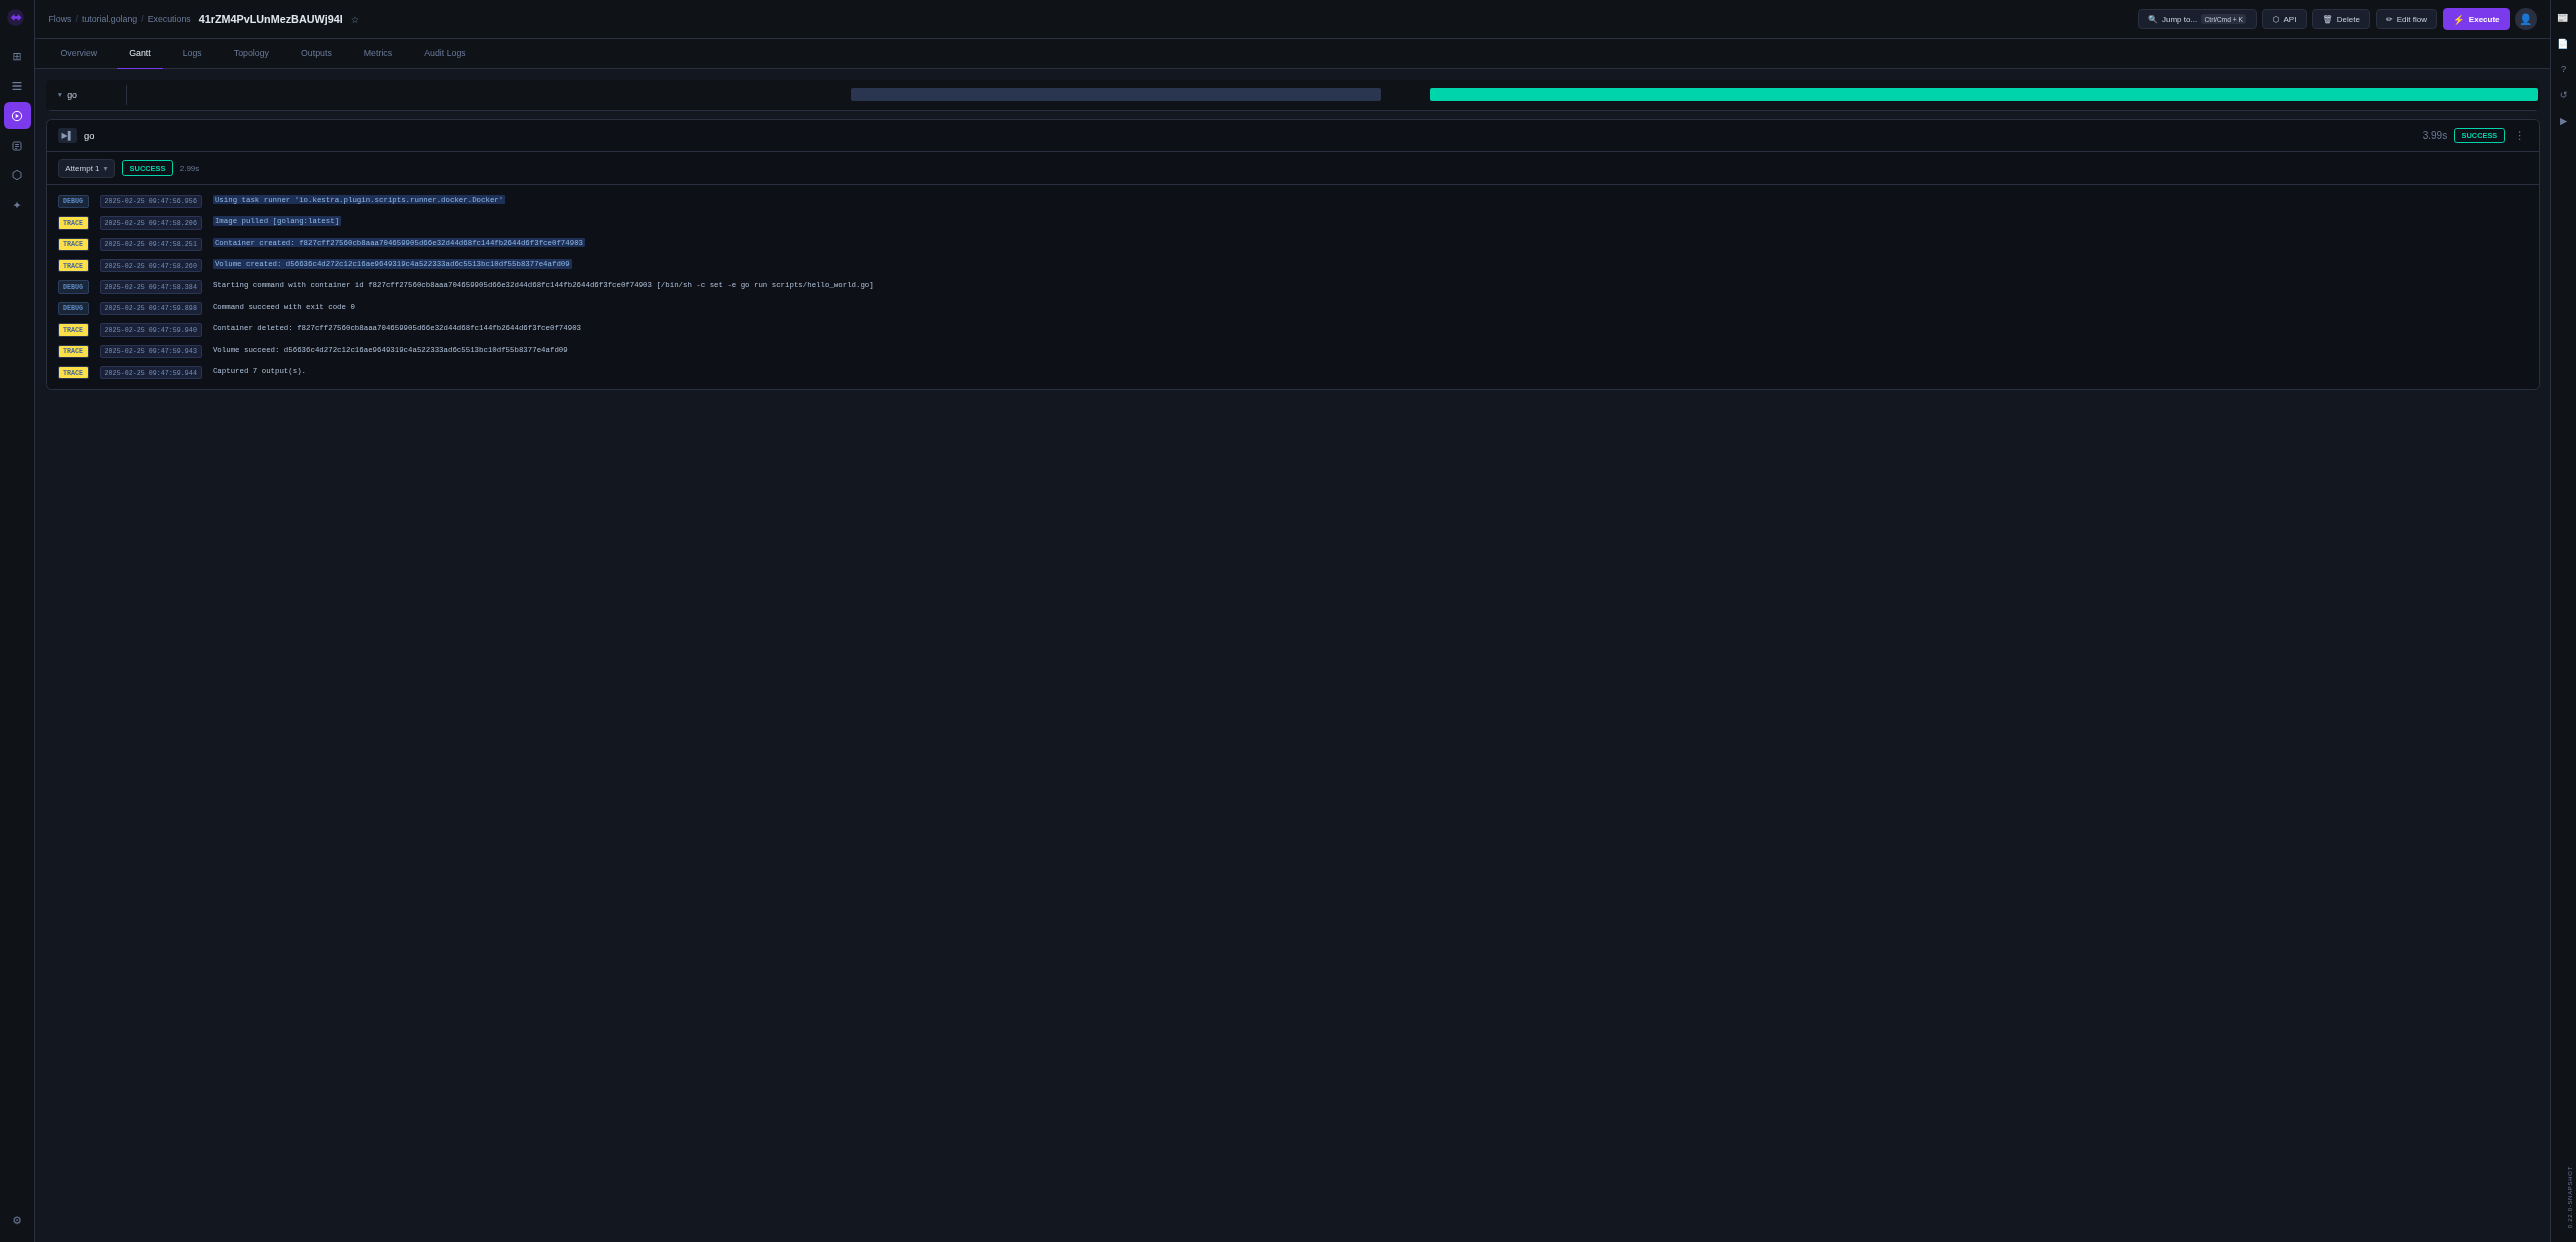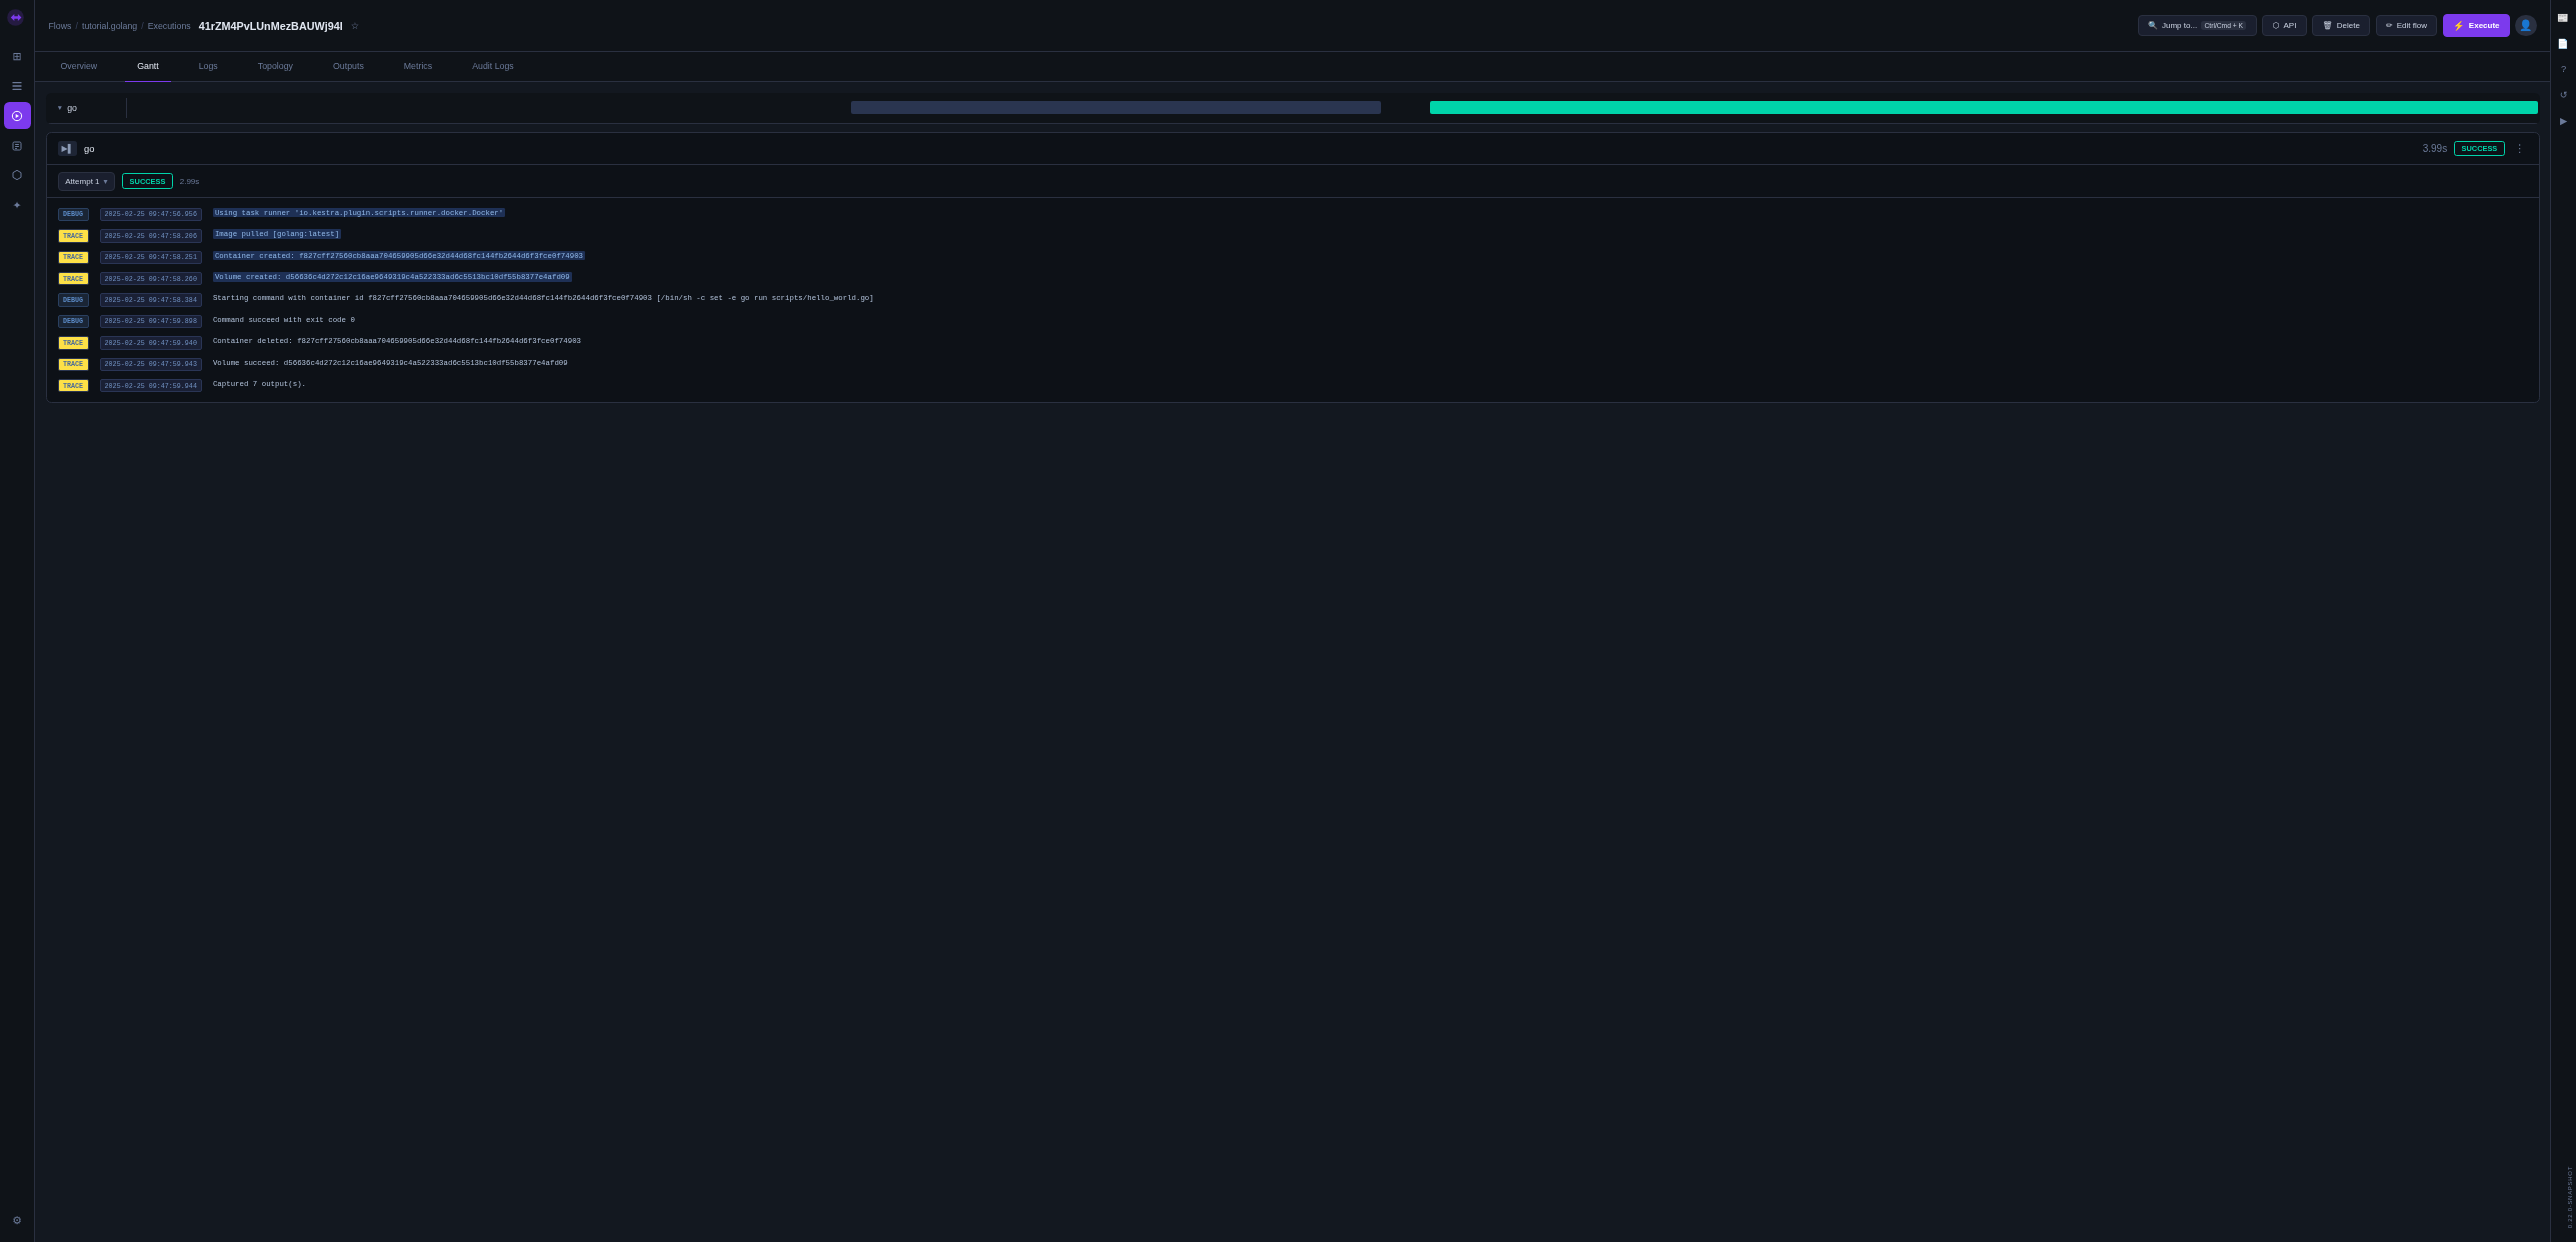--- a/index.html
+++ b/index.html
@@ -89,21 +89,21 @@
       overflow: hidden;
     }
 
     
     .header {
       background: #0f1318;
       border-bottom: 0.7px solid #2a3040;
       padding: 0 13.5px;
       display: flex;
       align-items: center;
-      height: 52px;
+      height: 39px;
       gap: 8px;
     }
     .breadcrumb {
       display: flex;
       align-items: center;
       gap: 4px;
       color: #6b7a99;
       font-size: 8.8px;
     }
     .breadcrumb a { color: #6b7a99; text-decoration: none; }
@@ -162,21 +162,21 @@
       cursor: pointer;
       font-size: 10.8px;
     }
 
     
     .nav-tabs {
       background: #0f1318;
       border-bottom: 0.7px solid #2a3040;
       display: flex;
       padding: 0 13.5px;
-      gap: 16px;
+      gap: 8px;
     }
     .nav-tab {
       padding: 9.4px 12px;
       color: #6b7a99;
       cursor: pointer;
       font-size: 8.8px;
       border-bottom: 1.3px solid transparent;
       margin-bottom: -0.7px;
     }
     .nav-tab.active {

